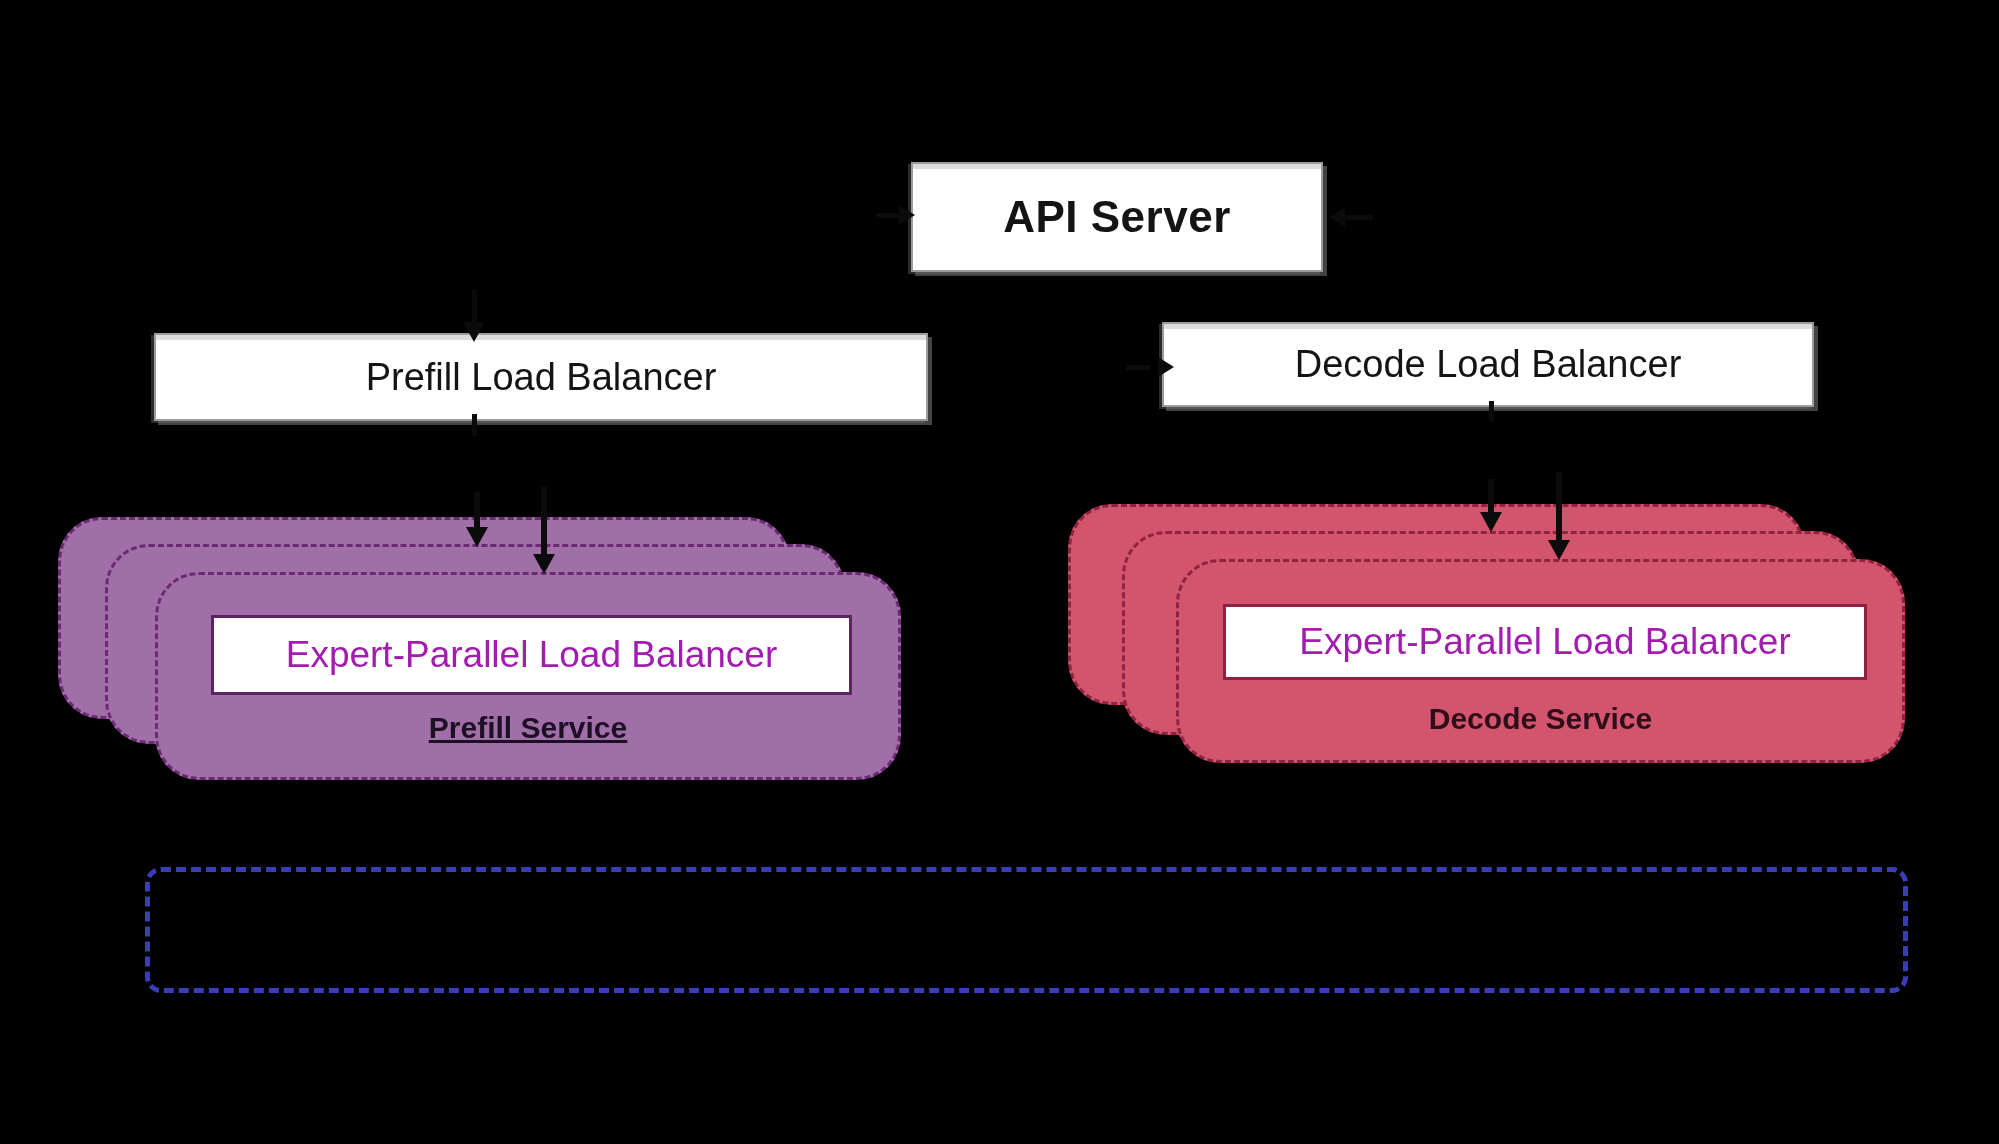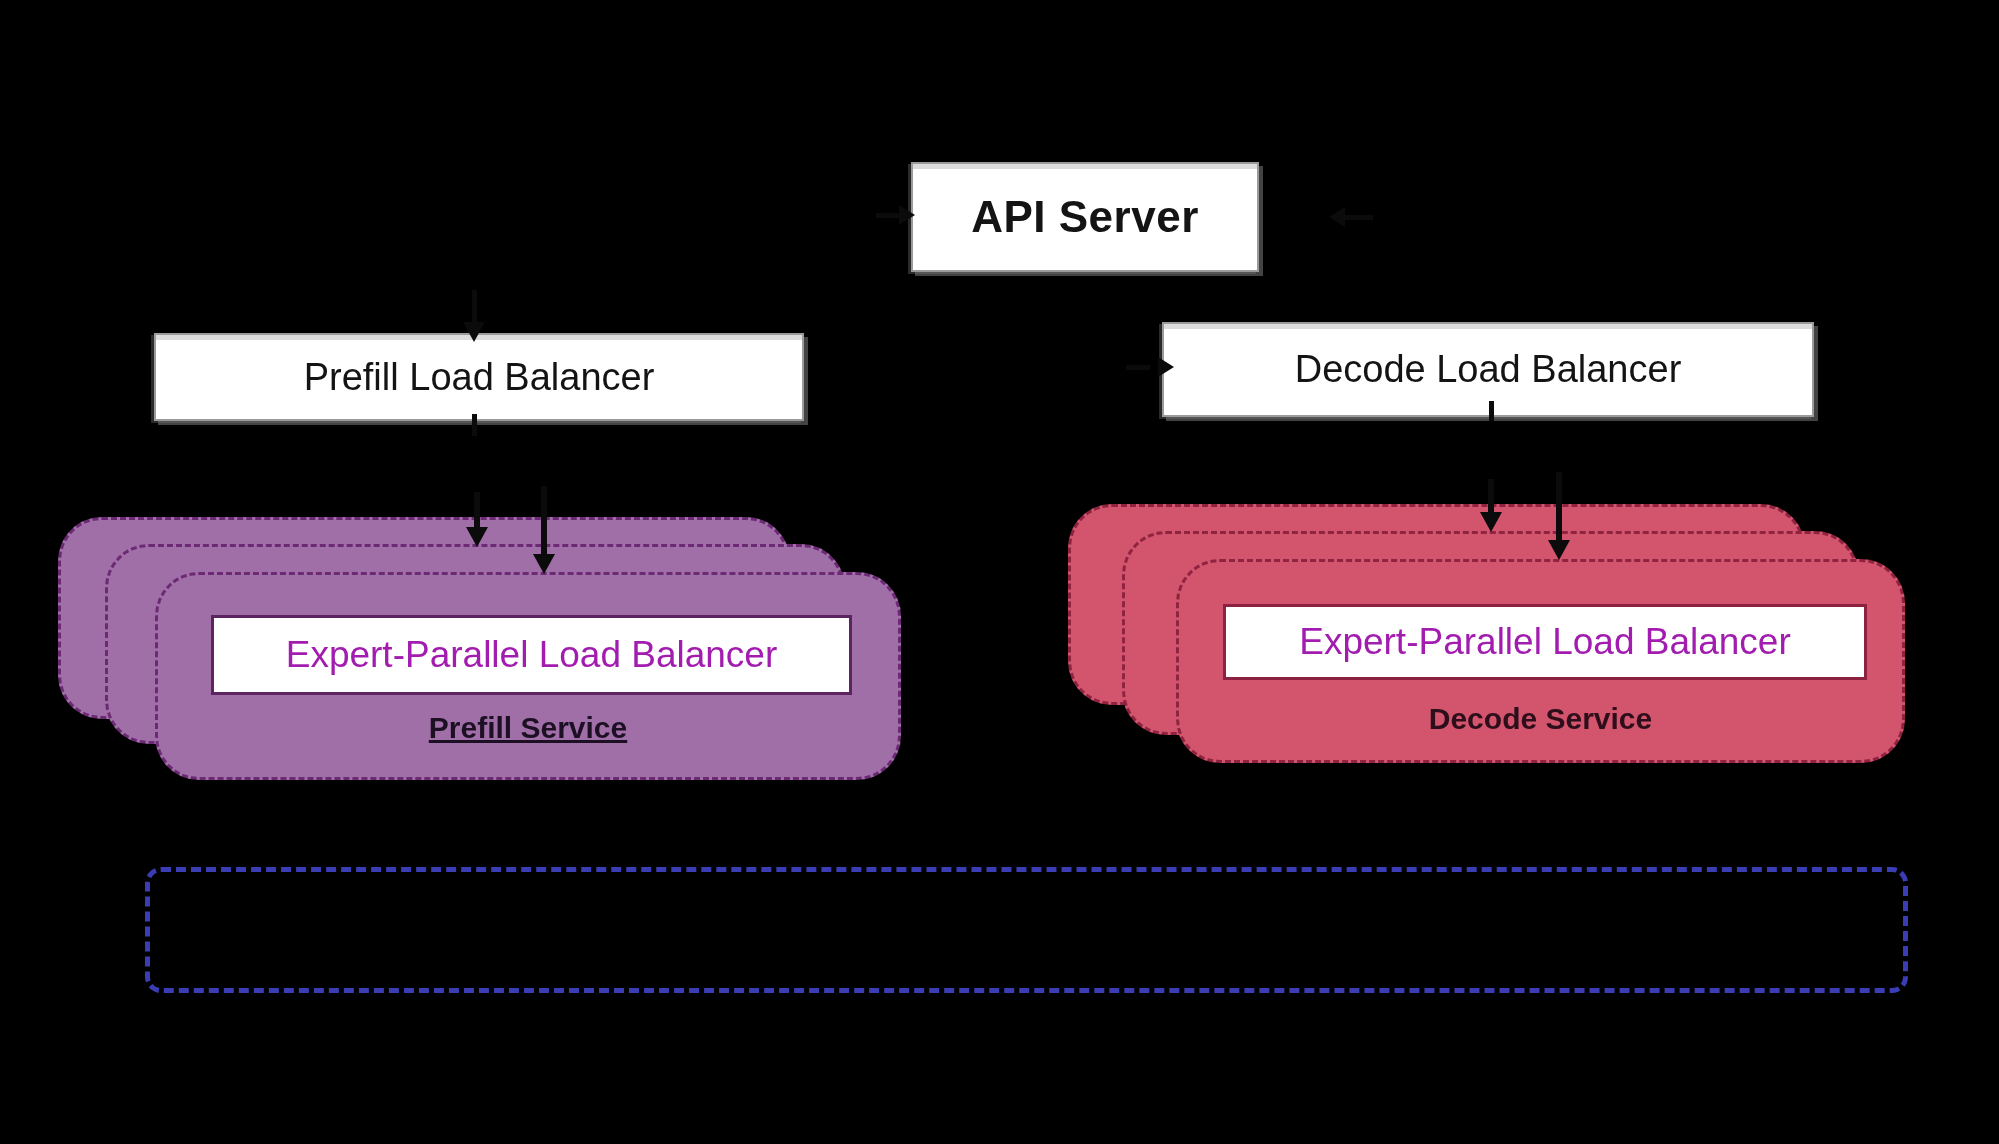--- a/index.html
+++ b/index.html
@@ -26,23 +26,23 @@
   }
   
   .white-node{
     position:absolute;background:var(--node-fill);
     border:2px solid var(--node-border);
     box-shadow:4px 4px 0 var(--node-shadow), -3px 2px 0 rgba(122,122,122,0.35),
                inset 0 5px 0 #dcdcdc;
     display:flex;align-items:center;justify-content:center;
     color:var(--text);box-sizing:border-box;
   }
-  .api-node{left:911px;top:162px;width:348px;height:110px;font-size:44px;font-weight:700;letter-spacing:0.5px;}
-  .prefill-lb{left:154px;top:333px;width:650px;height:88px;font-size:38px;font-weight:500;}
-  .decode-lb{left:1162px;top:322px;width:652px;height:95px;font-size:38px;font-weight:500;}
+  .api-node{left:911px;top:162px;width:412px;height:110px;font-size:44px;font-weight:700;letter-spacing:0.5px;}
+  .prefill-lb{left:154px;top:333px;width:774px;height:88px;font-size:38px;font-weight:500;}
+  .decode-lb{left:1162px;top:322px;width:652px;height:85px;font-size:38px;font-weight:500;}
 
   
   .stack-layer{
     position:absolute;border-radius:44px;box-sizing:border-box;
     border:3px dashed var(--prefill-dash);background:var(--prefill-fill);
   }
   .decode .stack-layer{border-color:var(--decode-dash);background:var(--decode-fill);}
   .p-back{left:58px;top:517px;width:732px;height:202px;}
   .p-mid {left:105px;top:544px;width:740px;height:200px;}
   .p-front{left:155px;top:572px;width:746px;height:208px;}

